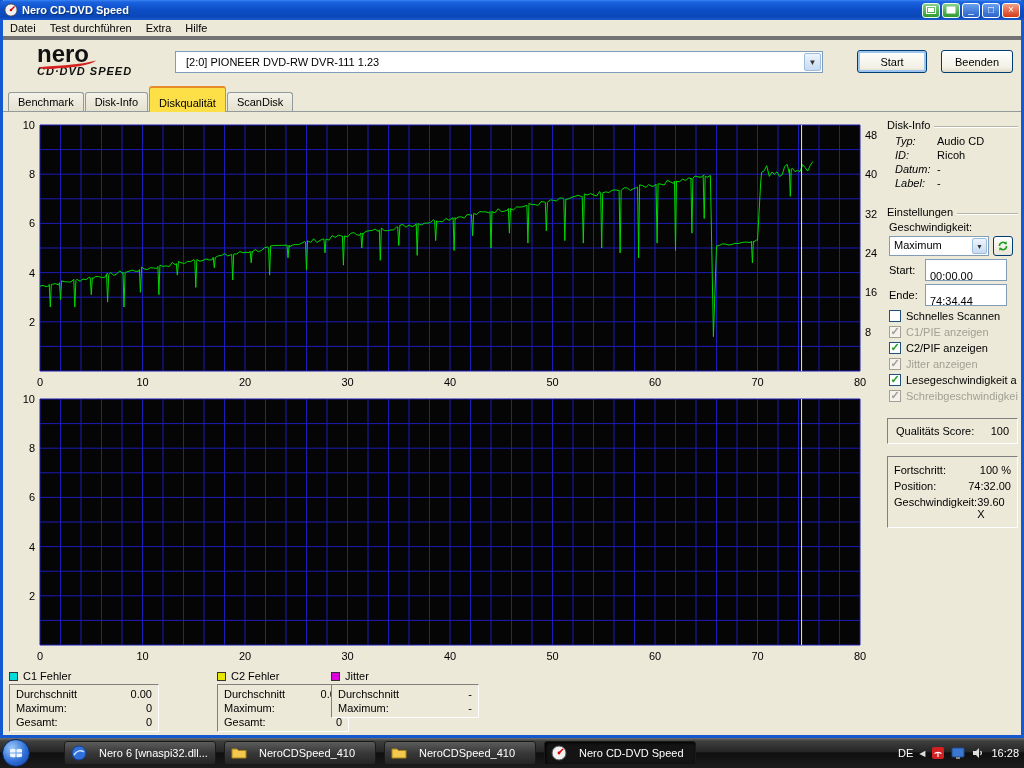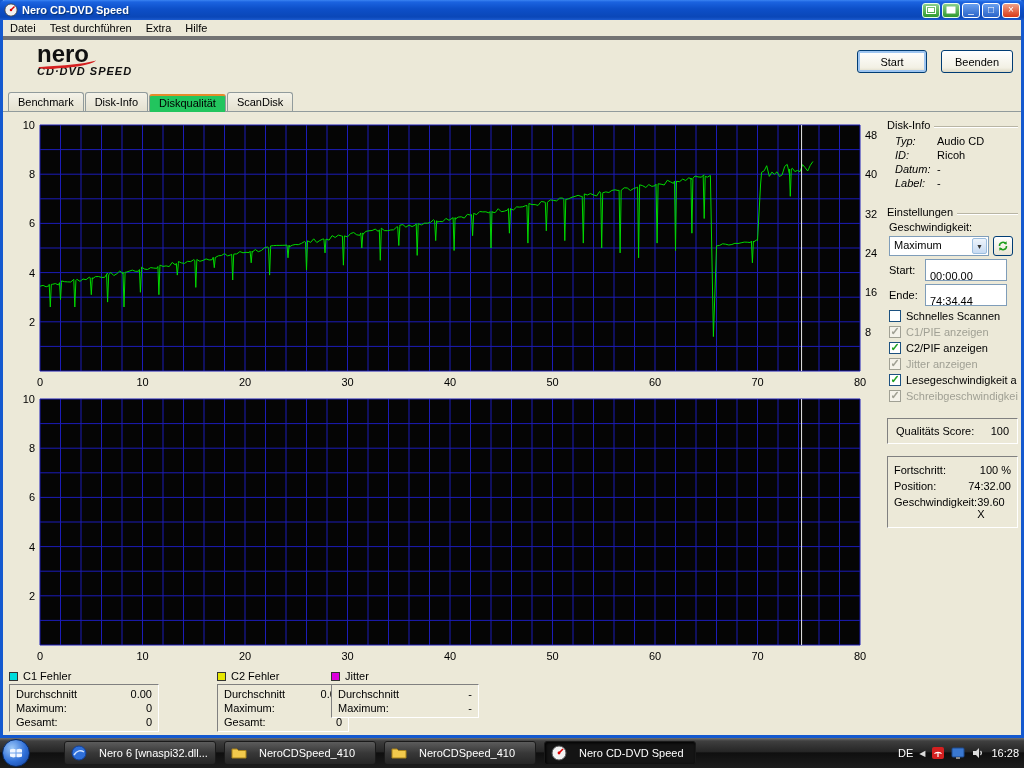--- a/index.html
+++ b/index.html
@@ -41,21 +41,21 @@
   .xp-btn { position:absolute; top:10px; height:23px; border:1px solid #003c74; border-radius:3px;
             background:linear-gradient(180deg,#ffffff,#f2f0e4 80%,#dcd8c4); font-size:11px;
             display:flex; align-items:center; justify-content:center; }
   .btn-start { left:854px; width:70px; box-shadow:inset 0 0 0 2px #9ec5f0; }
   .btn-quit  { left:938px; width:72px; }
 
   
   .tabstrip { position:absolute; left:0; top:90px; width:100%; height:21px; display:flex; align-items:flex-end; padding-left:5px; }
   .tab { border:1px solid #919b9c; border-bottom:none; border-radius:3px 3px 0 0; padding:3px 9px 3px 9px;
          background:linear-gradient(180deg,#f4f2e8,#e4e1d0); margin-right:1px; position:relative; }
-  .tab.active { background:#22c55e; padding-top:1px; margin-bottom:-1px; border-top:2px solid #e68b2c; z-index:3; }
+  .tab.active { background:#fde047; padding-top:9px; margin-bottom:-1px; border-top:2px solid #e68b2c; z-index:3; }
   .content { position:absolute; left:0; top:111px; width:1018px; height:621px; border-top:1px solid #919b9c; background:#ece9d8; }
 
   
   svg.chart { position:absolute; left:3px; }
   #chart1 { top:7px; }
   #chart2 { top:281px; }
   svg.chart text.tick { font-family:"Liberation Sans",sans-serif; font-size:11px; fill:#000; }
 
   
   .sidebar { position:absolute; left:884px; top:5px; width:131px; }
@@ -149,20 +149,24 @@
     <span class="menu-item">Test durchführen</span>
     <span class="menu-item">Extra</span>
     <span class="menu-item">Hilfe</span>
   </div>
 
   <div class="toolbar">
     <div class="brand">
       <div class="n1">nero</div>
       <div class="swoosh"></div>
       <div class="n2">CD·DVD SPEED</div>
+    </div>
+    <div class="combo">
+      <span class="val">[2:0]  PIONEER DVD-RW  DVR-111 1.23</span>
+      <span class="arrow">▼</span>
     </div>
     <div class="xp-btn btn-start">Start</div>
     <div class="xp-btn btn-quit">Beenden</div>
   </div>
 
   <div class="tabstrip">
     <div class="tab">Benchmark</div>
     <div class="tab">Disk-Info</div>
     <div class="tab active">Diskqualität</div>
     <div class="tab">ScanDisk</div>

